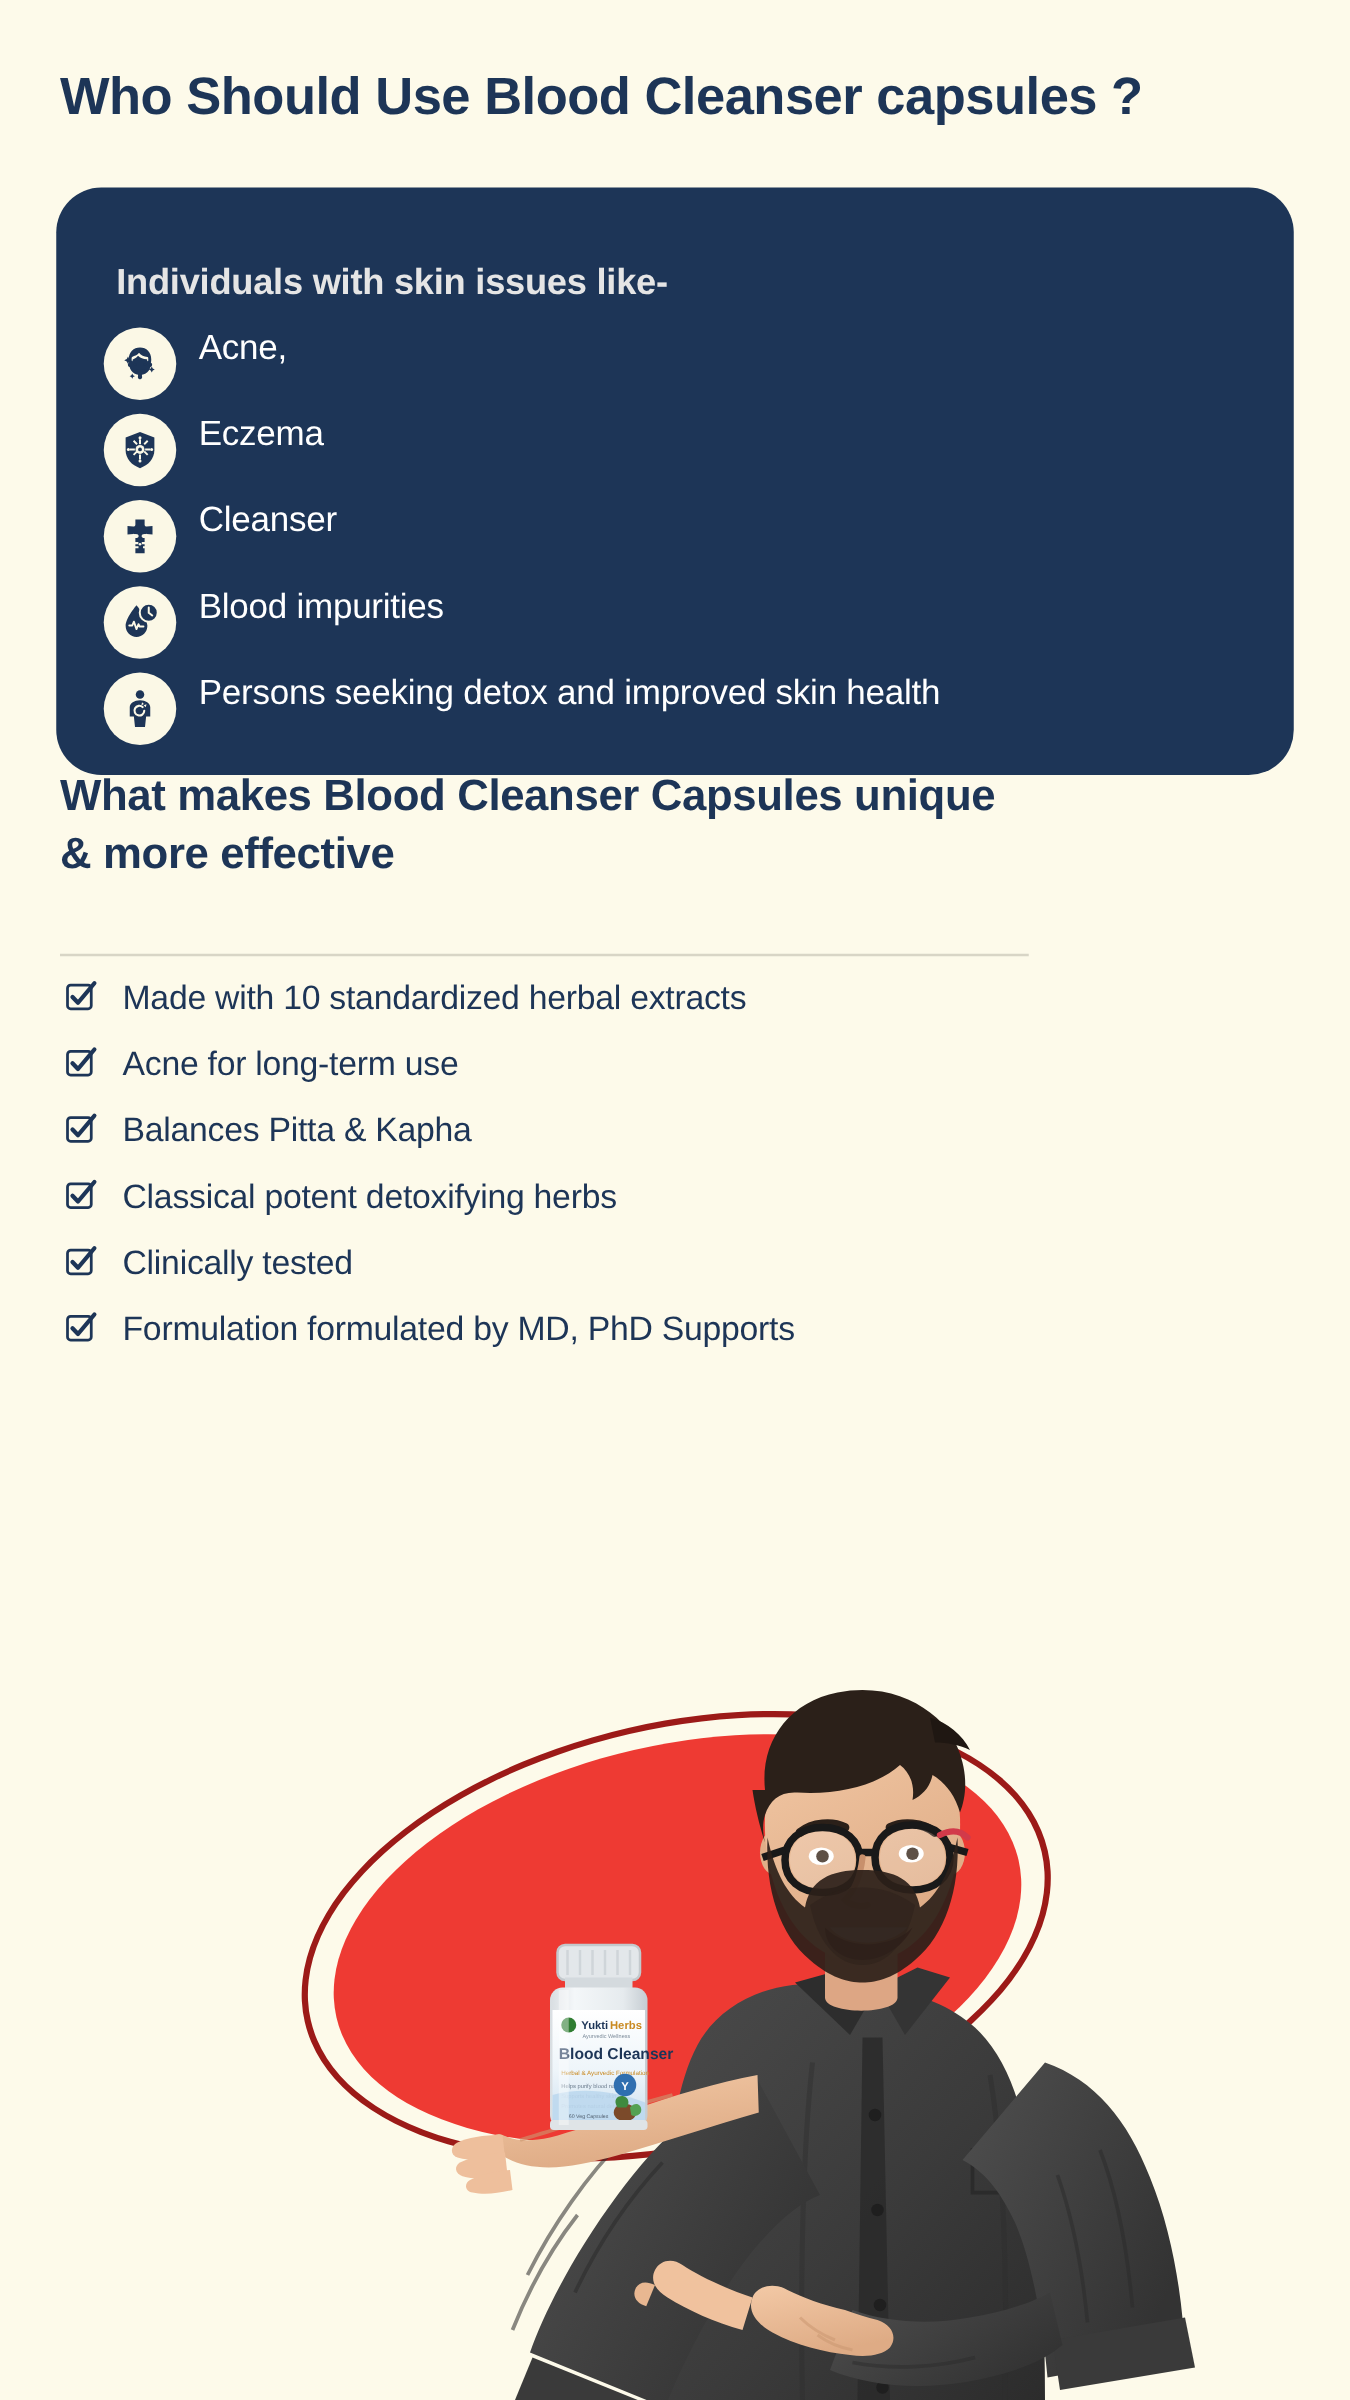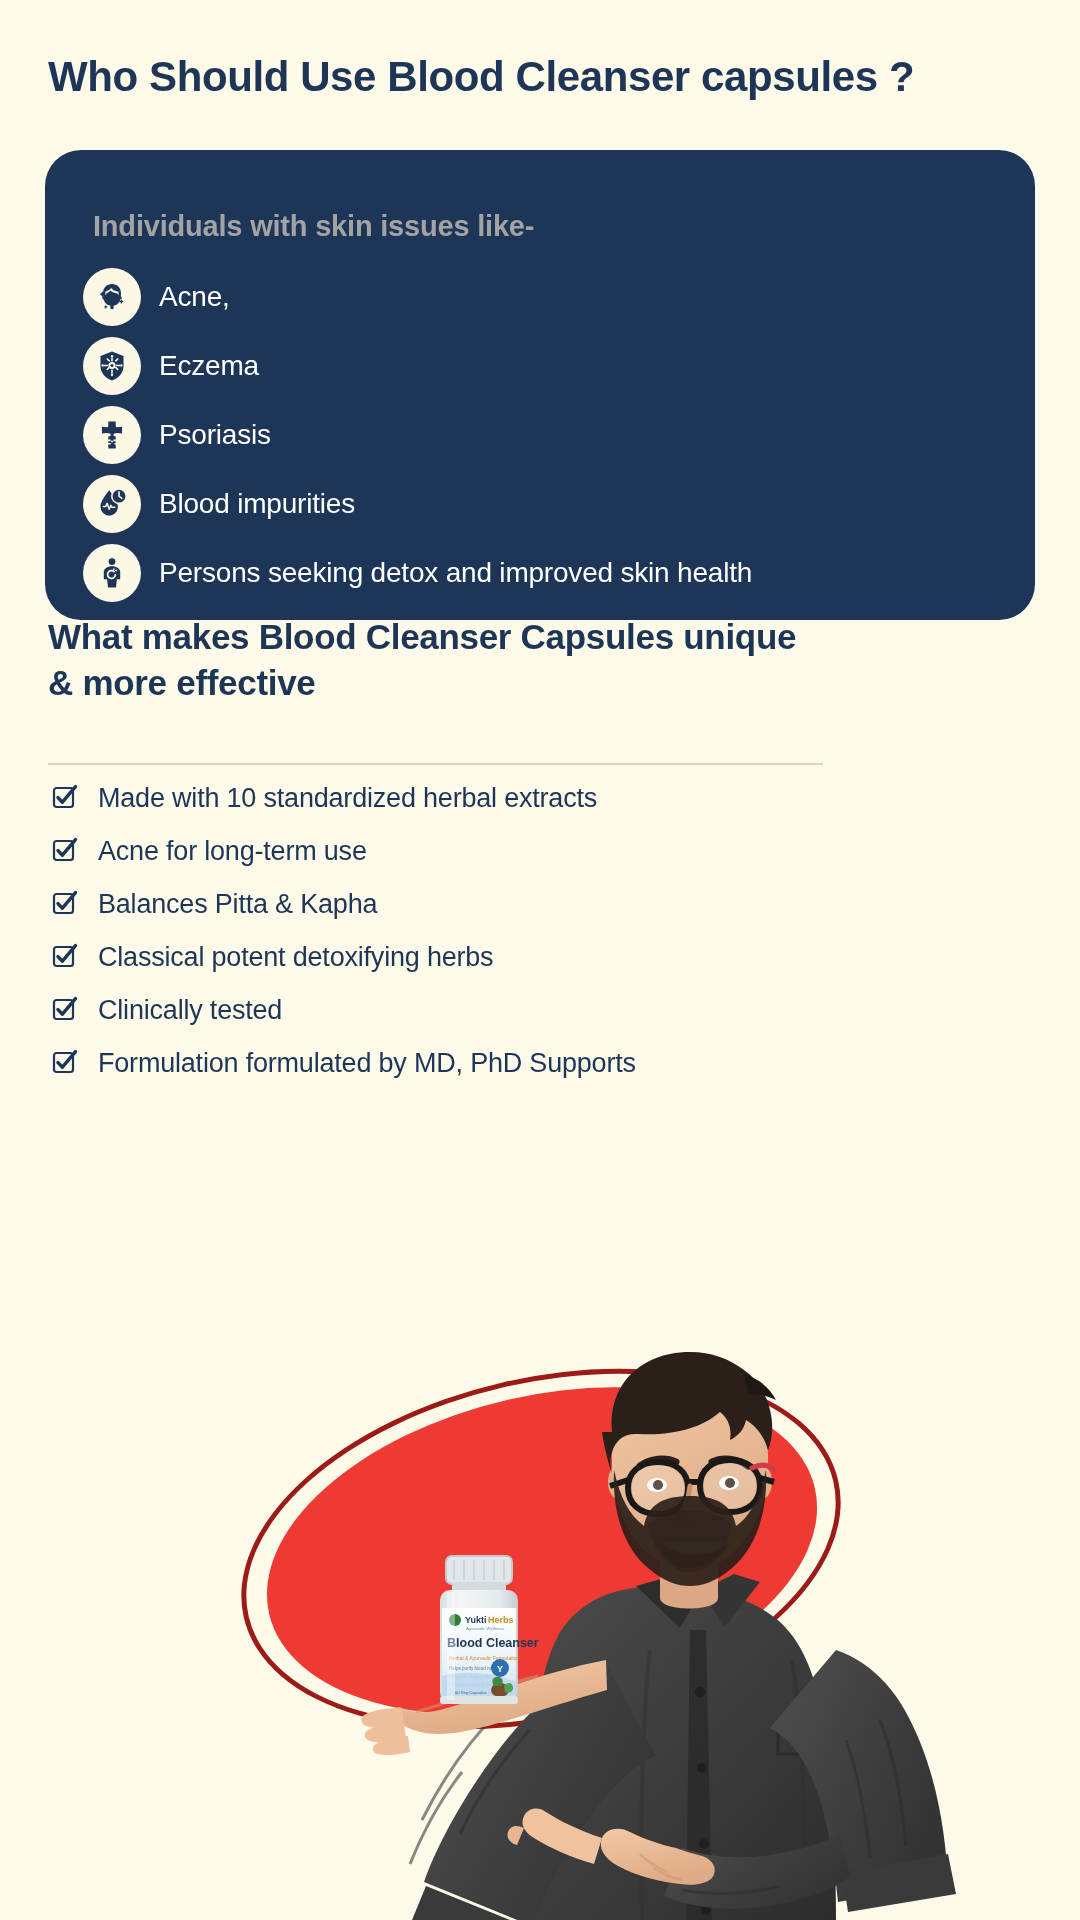--- a/index.html
+++ b/index.html
@@ -21,29 +21,29 @@
   .page-title .strong { font-weight:800; }
 
   
   .navy-card {
     position:absolute; left:45px; top:150px;
     width:990px; height:470px;
     background:#1d3557; border-radius:36px;
   }
   .card-subtitle {
     position:absolute; left:48px; top:60px;
-    font-size:29px; font-weight:700; color:#a3a3a3;
+    font-size:29px; font-weight:700; color:#e5e5e5;
     letter-spacing:-0.2px;
   }
   .issue-list {
     position:absolute; left:38px; top:112px; right:30px;
     list-style:none;
   }
   .issue-item {
-    display:flex; align-items:center; height:69px;
+    display:flex; align-items:flex-start; height:69px;
   }
   .issue-icon {
     flex:0 0 auto; width:58px; height:58px; border-radius:50%;
     background:#fbf8e6; display:flex; align-items:center; justify-content:center;
     margin-right:18px;
   }
   .issue-icon svg { display:block; }
   .issue-label {
     font-size:28px; font-weight:500; color:#ffffff; letter-spacing:-0.2px;
   }
@@ -145,21 +145,21 @@
               <path d="M13.3 3.5h7.4v4.2c0 .9.8 1.6 1.7 1.5l4.6-.5v6.9l-4.6-.5c-.9-.1-1.7.6-1.7 1.5v13.9H13.3V16.6c0-.9-.8-1.6-1.7-1.5l-4.6.5V8.7l4.6.5c.9.1 1.7-.6 1.7-1.5V3.5z"></path>
               <g fill="#fbf8e6">
                 <ellipse cx="13.6" cy="16.8" rx="2.3" ry="1.6"></ellipse>
                 <ellipse cx="20.6" cy="16.8" rx="2.3" ry="1.6"></ellipse>
                 <path d="M11.4 21.6h4.3v1.7h-4.3zM18.4 21.6h4.3v1.7h-4.3zM12.6 25h3.2v1.6h-3.2zM19.4 25h2.2v1.6h-2.2z"></path>
                 <circle cx="17" cy="23.4" r="1"></circle>
               </g>
             </g>
           </svg>
         </span>
-        <span class="issue-label">Psoriasis</span>
+        <span class="issue-label">Cleanser</span>
       </li>
 
       <li class="issue-item">
         <span class="issue-icon">
           <svg width="34" height="34" viewBox="0 0 34 34">
             <g fill="#1d3557">
               <path d="M14.2 3.2S5.5 13.4 5.5 19.6c0 5 3.9 9 8.7 9s8.7-4 8.7-9c0-6.2-8.7-16.4-8.7-16.4z"></path>
               <path d="M8.4 19.4h2.4l1.3-3.1 2.1 6 1.6-4 .9 1.9h3.1" fill="none" stroke="#fbf8e6" stroke-width="1.5" stroke-linecap="round" stroke-linejoin="round"></path>
               <circle cx="24" cy="9.2" r="7.2" fill="#1d3557" stroke="#fbf8e6" stroke-width="1.6"></circle>
               <path d="M24 4.9v4.3l2.8 2.2" fill="none" stroke="#fbf8e6" stroke-width="1.6" stroke-linecap="round"></path>

